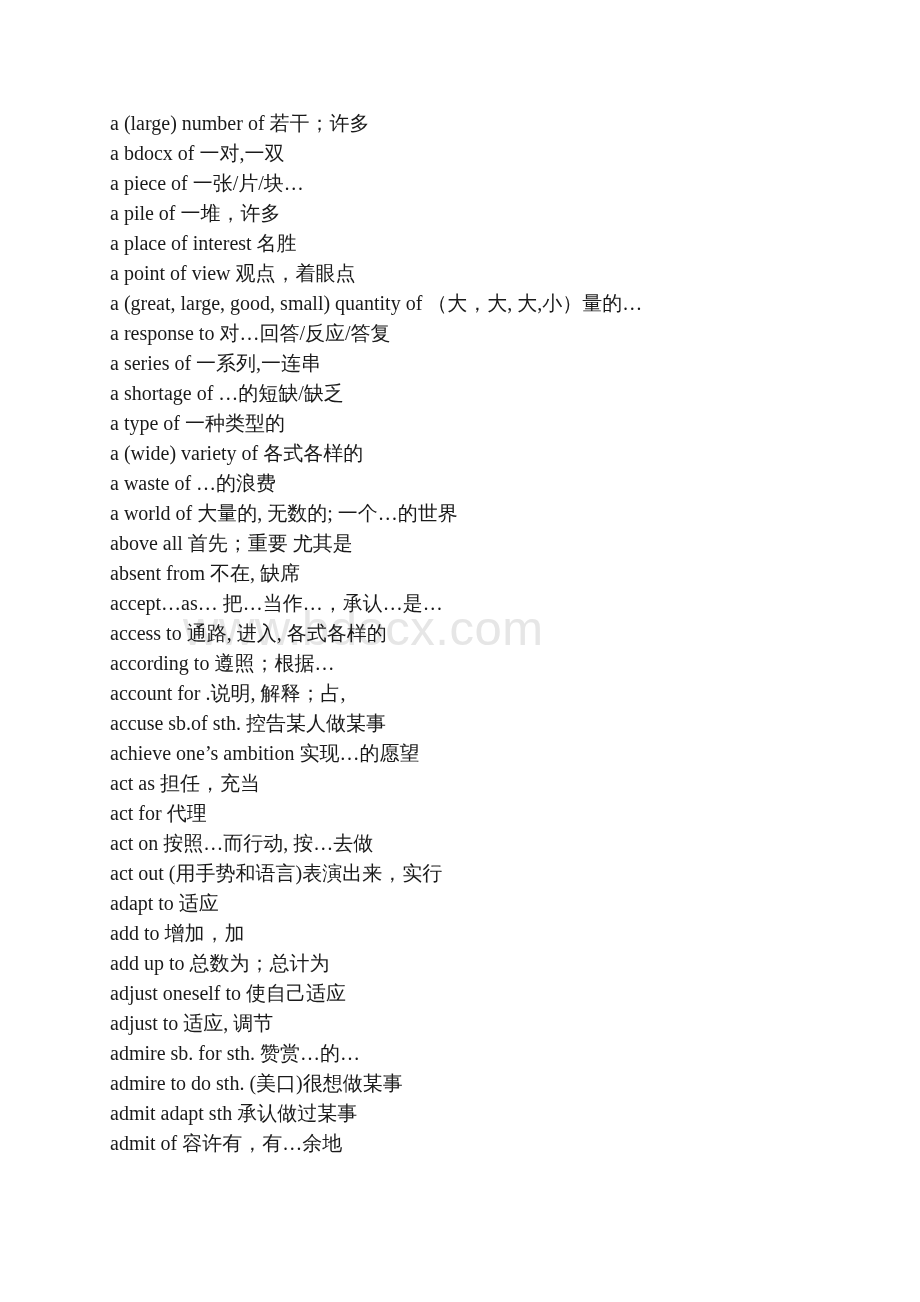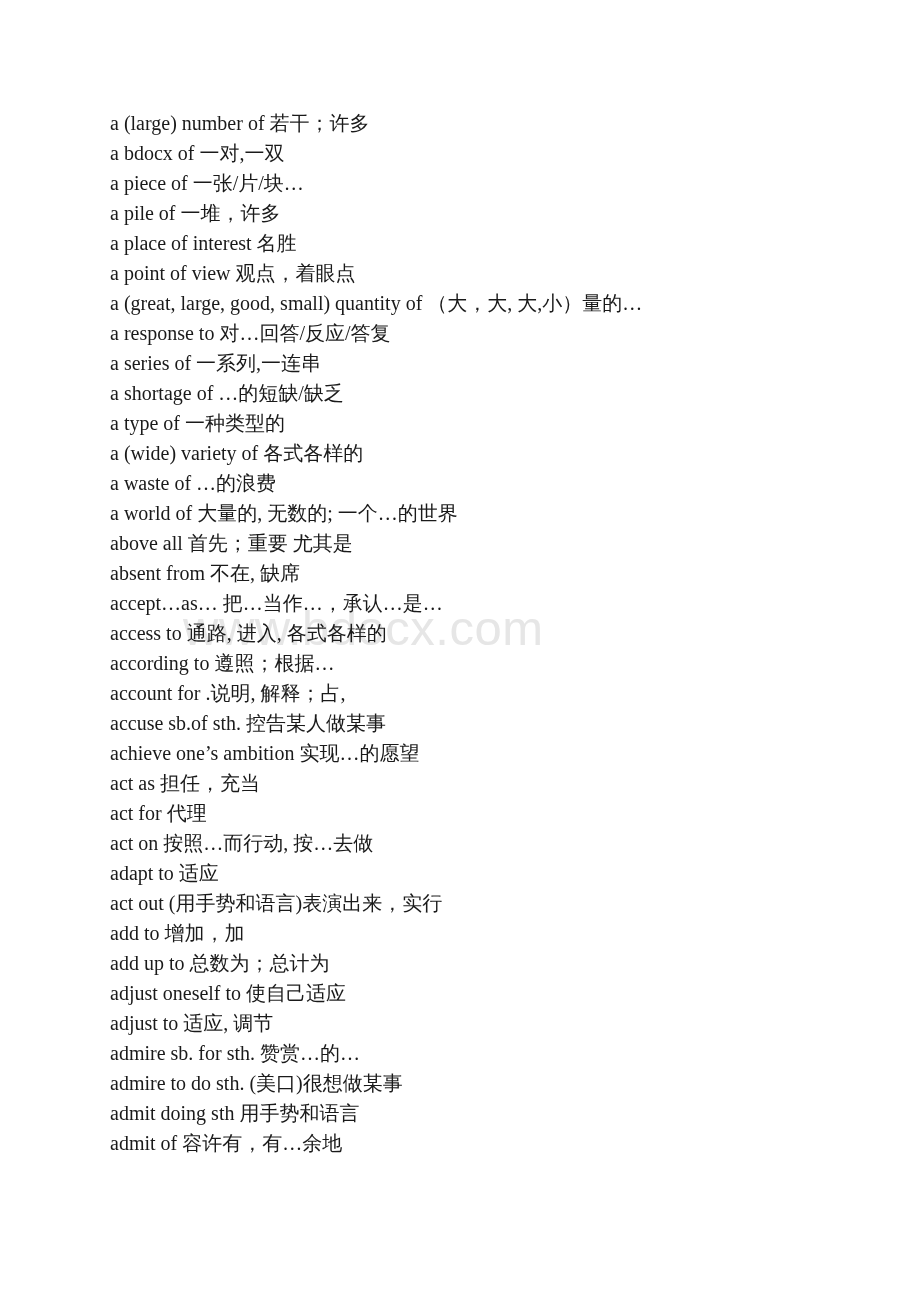--- a/index.html
+++ b/index.html
@@ -85,25 +85,25 @@
     <div class="entry-line">absent from 不在, 缺席</div>
     <div class="entry-line">accept…as…  把…当作…，承认…是…</div>
     <div class="entry-line">access to 通路, 进入, 各式各样的</div>
     <div class="entry-line">according to  遵照；根据…</div>
     <div class="entry-line">account for .说明, 解释；占,</div>
     <div class="entry-line">accuse sb.of sth. 控告某人做某事</div>
     <div class="entry-line">achieve one’s ambition 实现…的愿望</div>
     <div class="entry-line">act as 担任，充当</div>
     <div class="entry-line">act for 代理</div>
     <div class="entry-line">act on 按照…而行动, 按…去做</div>
+    <div class="entry-line">act out  (用手势和语言)表演出来，实行</div>
     <div class="entry-line">adapt to 适应</div>
-    <div class="entry-line">act out  (用手势和语言)表演出来，实行</div>
     <div class="entry-line">add to 增加，加</div>
     <div class="entry-line">add up to 总数为；总计为</div>
     <div class="entry-line">adjust oneself to  使自己适应</div>
     <div class="entry-line">adjust to 适应, 调节</div>
     <div class="entry-line">admire sb. for sth. 赞赏…的…</div>
     <div class="entry-line">admire to do sth.  (美口)很想做某事</div>
-    <div class="entry-line">admit doing sth  用手势和语言</div>
+    <div class="entry-line">admit adapt sth  承认做过某事</div>
     <div class="entry-line">admit of  容许有，有…余地</div>
   </div>
 
 </div>
 
 </body></html>

